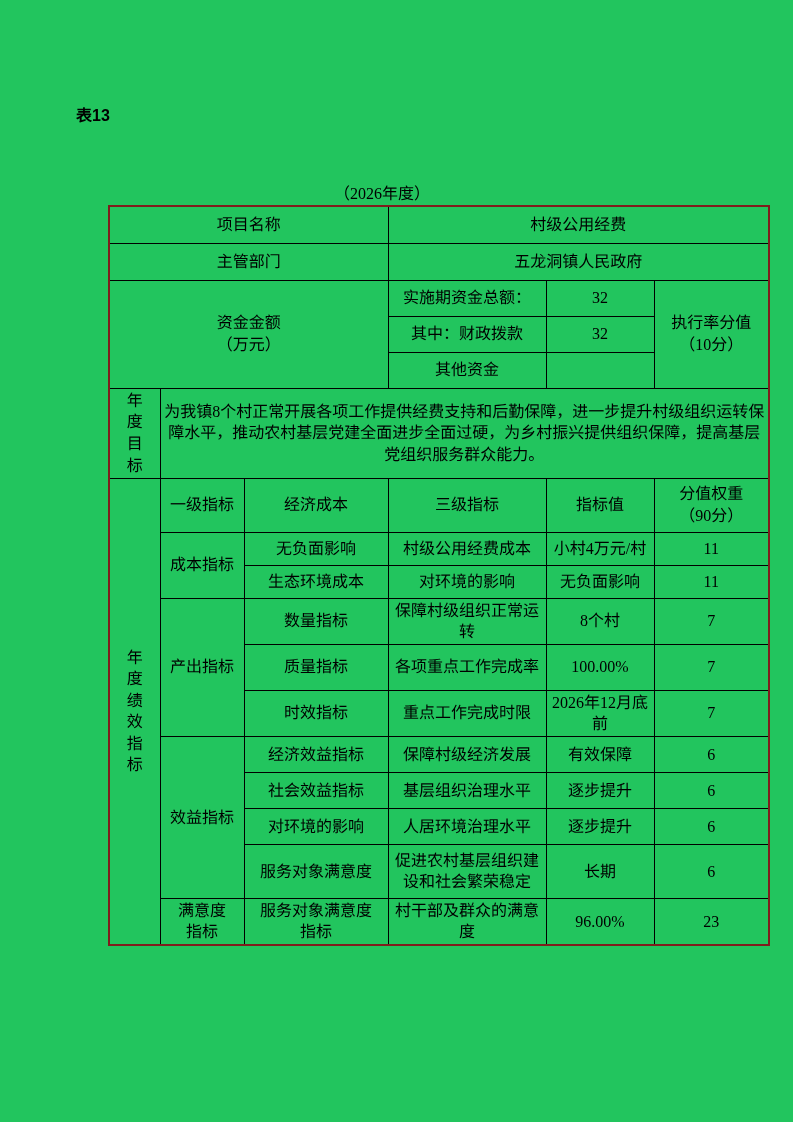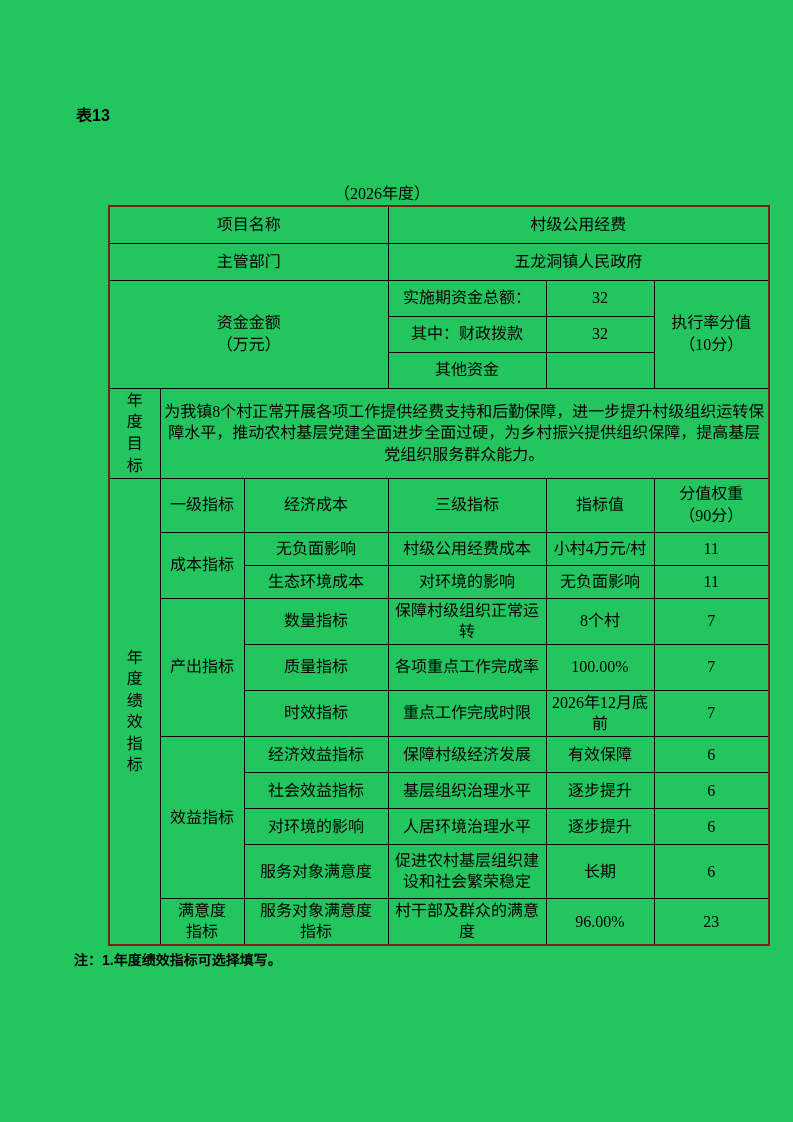--- a/index.html
+++ b/index.html
@@ -196,16 +196,15 @@
       <td>服务对象满意度
 指标</td>
       <td class="l3">村干部及群众的满意度</td>
       <td>96.00%</td>
       <td>23</td>
     </tr>
   </tbody>
     </table>
 
   <div class="notes">
-    <div><span>注：</span><span>1.年度绩效指标可选择填写。</span></div>
   </div>
 
 </div>
 
 </body></html>

